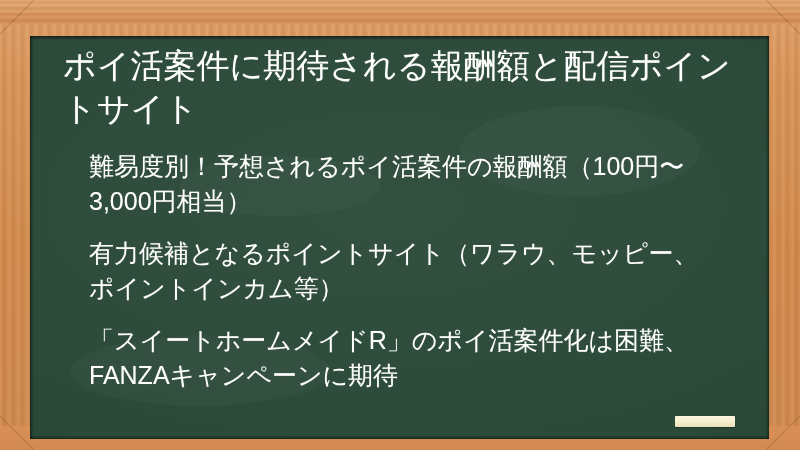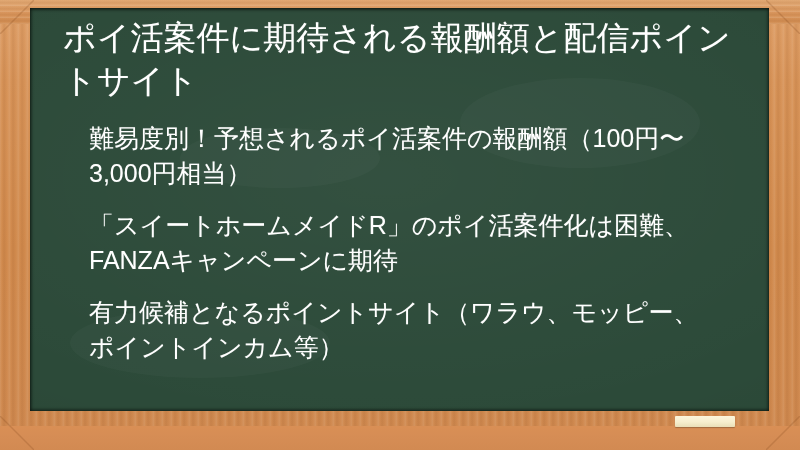--- a/index.html
+++ b/index.html
@@ -69,21 +69,21 @@
     background: linear-gradient(225deg, rgba(0,0,0,0) 0 48%, rgba(120,62,20,0.22) 49% 51%, rgba(0,0,0,0) 52% 100%); }
   .miter.bl { left: 0; bottom: 0;
     background: linear-gradient(45deg, rgba(0,0,0,0) 0 48%, rgba(120,62,20,0.22) 49% 51%, rgba(0,0,0,0) 52% 100%); }
   .miter.br { right: 0; bottom: 0;
     background: linear-gradient(315deg, rgba(0,0,0,0) 0 48%, rgba(120,62,20,0.22) 49% 51%, rgba(0,0,0,0) 52% 100%); }
 
   
   .board {
     position: absolute;
     left: 30px;
-    top: 8px;
+    top: 36px;
     width: 739px;
     height: 403px;
     box-sizing: border-box;
     background:
       radial-gradient(130% 115% at 48% 42%, rgba(255,255,255,0.035) 0%, rgba(0,0,0,0.00) 55%, rgba(0,0,0,0.10) 100%),
       #2c4a39;
     box-shadow:
       inset 0 2px 3px rgba(0,0,0,0.45),
       inset 2px 0 3px rgba(0,0,0,0.28),
       inset -2px 0 3px rgba(0,0,0,0.22),
@@ -160,21 +160,21 @@
   <div class="board">
 
     <div class="smudge s1"></div>
     <div class="smudge s2"></div>
     <div class="smudge s3"></div>
 
     <h1 class="board-title">ポイ活案件に期待される報酬額と配信ポイントサイト</h1>
 
     <ul class="bullet-list">
       <li class="bullet-item">難易度別！予想されるポイ活案件の報酬額（100円〜3,000円相当）</li>
+      <li class="bullet-item">有力候補となるポイントサイト（ワラウ、モッピー、ポイントインカム等）</li>
       <li class="bullet-item">「スイートホームメイドR」のポイ活案件化は困難、FANZAキャンペーンに期待</li>
-      <li class="bullet-item">有力候補となるポイントサイト（ワラウ、モッピー、ポイントインカム等）</li>
     </ul>
 
   </div>
 
   <div class="chalk-stick"></div>
 
 </div>
 
 </body></html>

